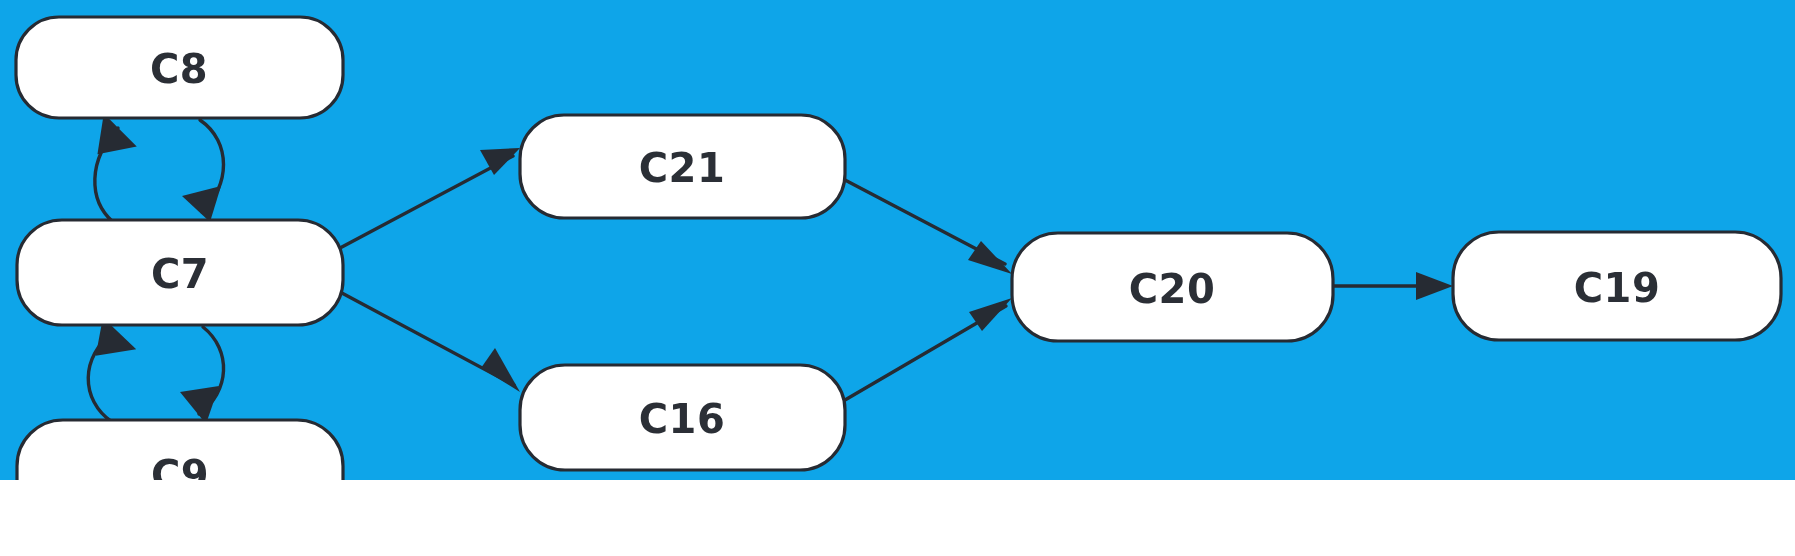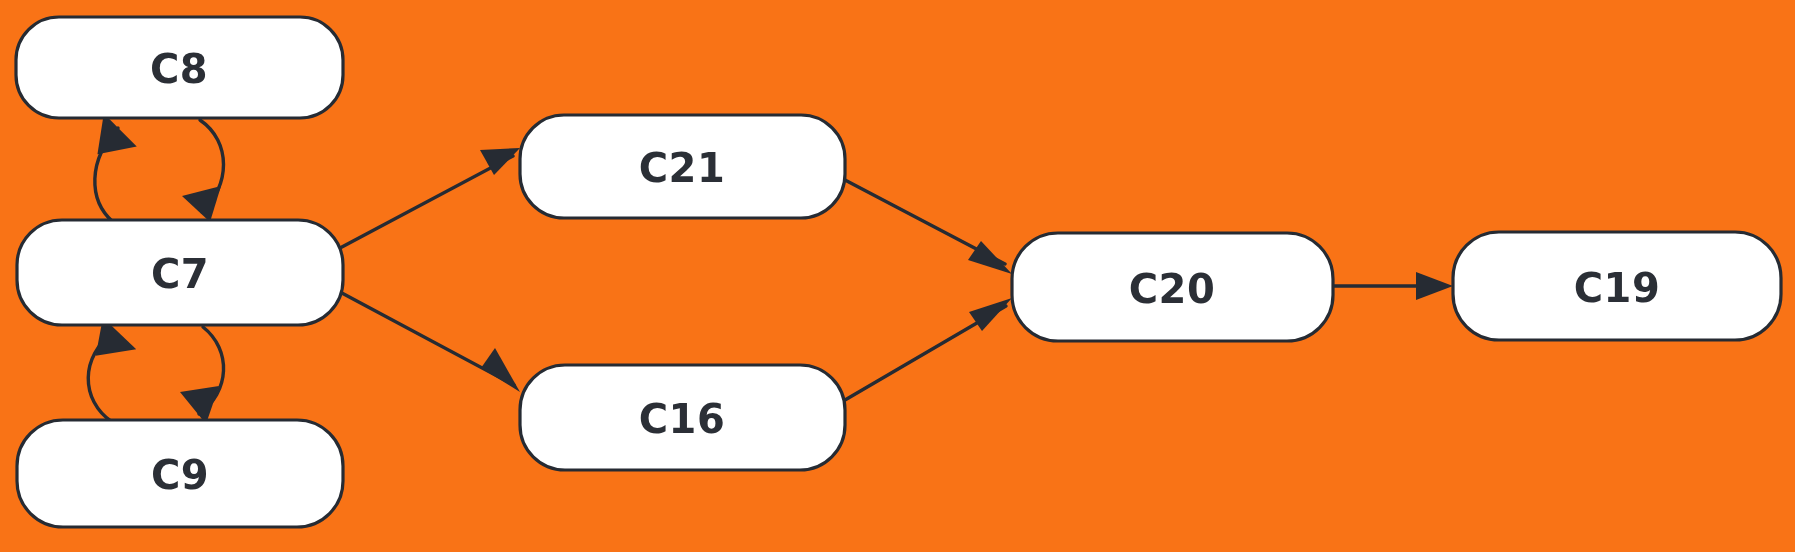--- a/index.html
+++ b/index.html
@@ -7,22 +7,22 @@
     margin: 0;
     padding: 0;
     background: #ffffff;
   }
   body {
     font-family: "DejaVu Sans", "Liberation Sans", sans-serif;
   }
   #canvas-wrap {
     position: relative;
     width: 1795px;
-    height: 552px;
-    background: #f97316;
+    height: 480px;
+    background: #0ea5e9;
     overflow: hidden;
   }
   svg#diagram {
     position: absolute;
     left: 0;
     top: 0;
     width: 1795px;
     height: 556px;
     display: block;
   }

